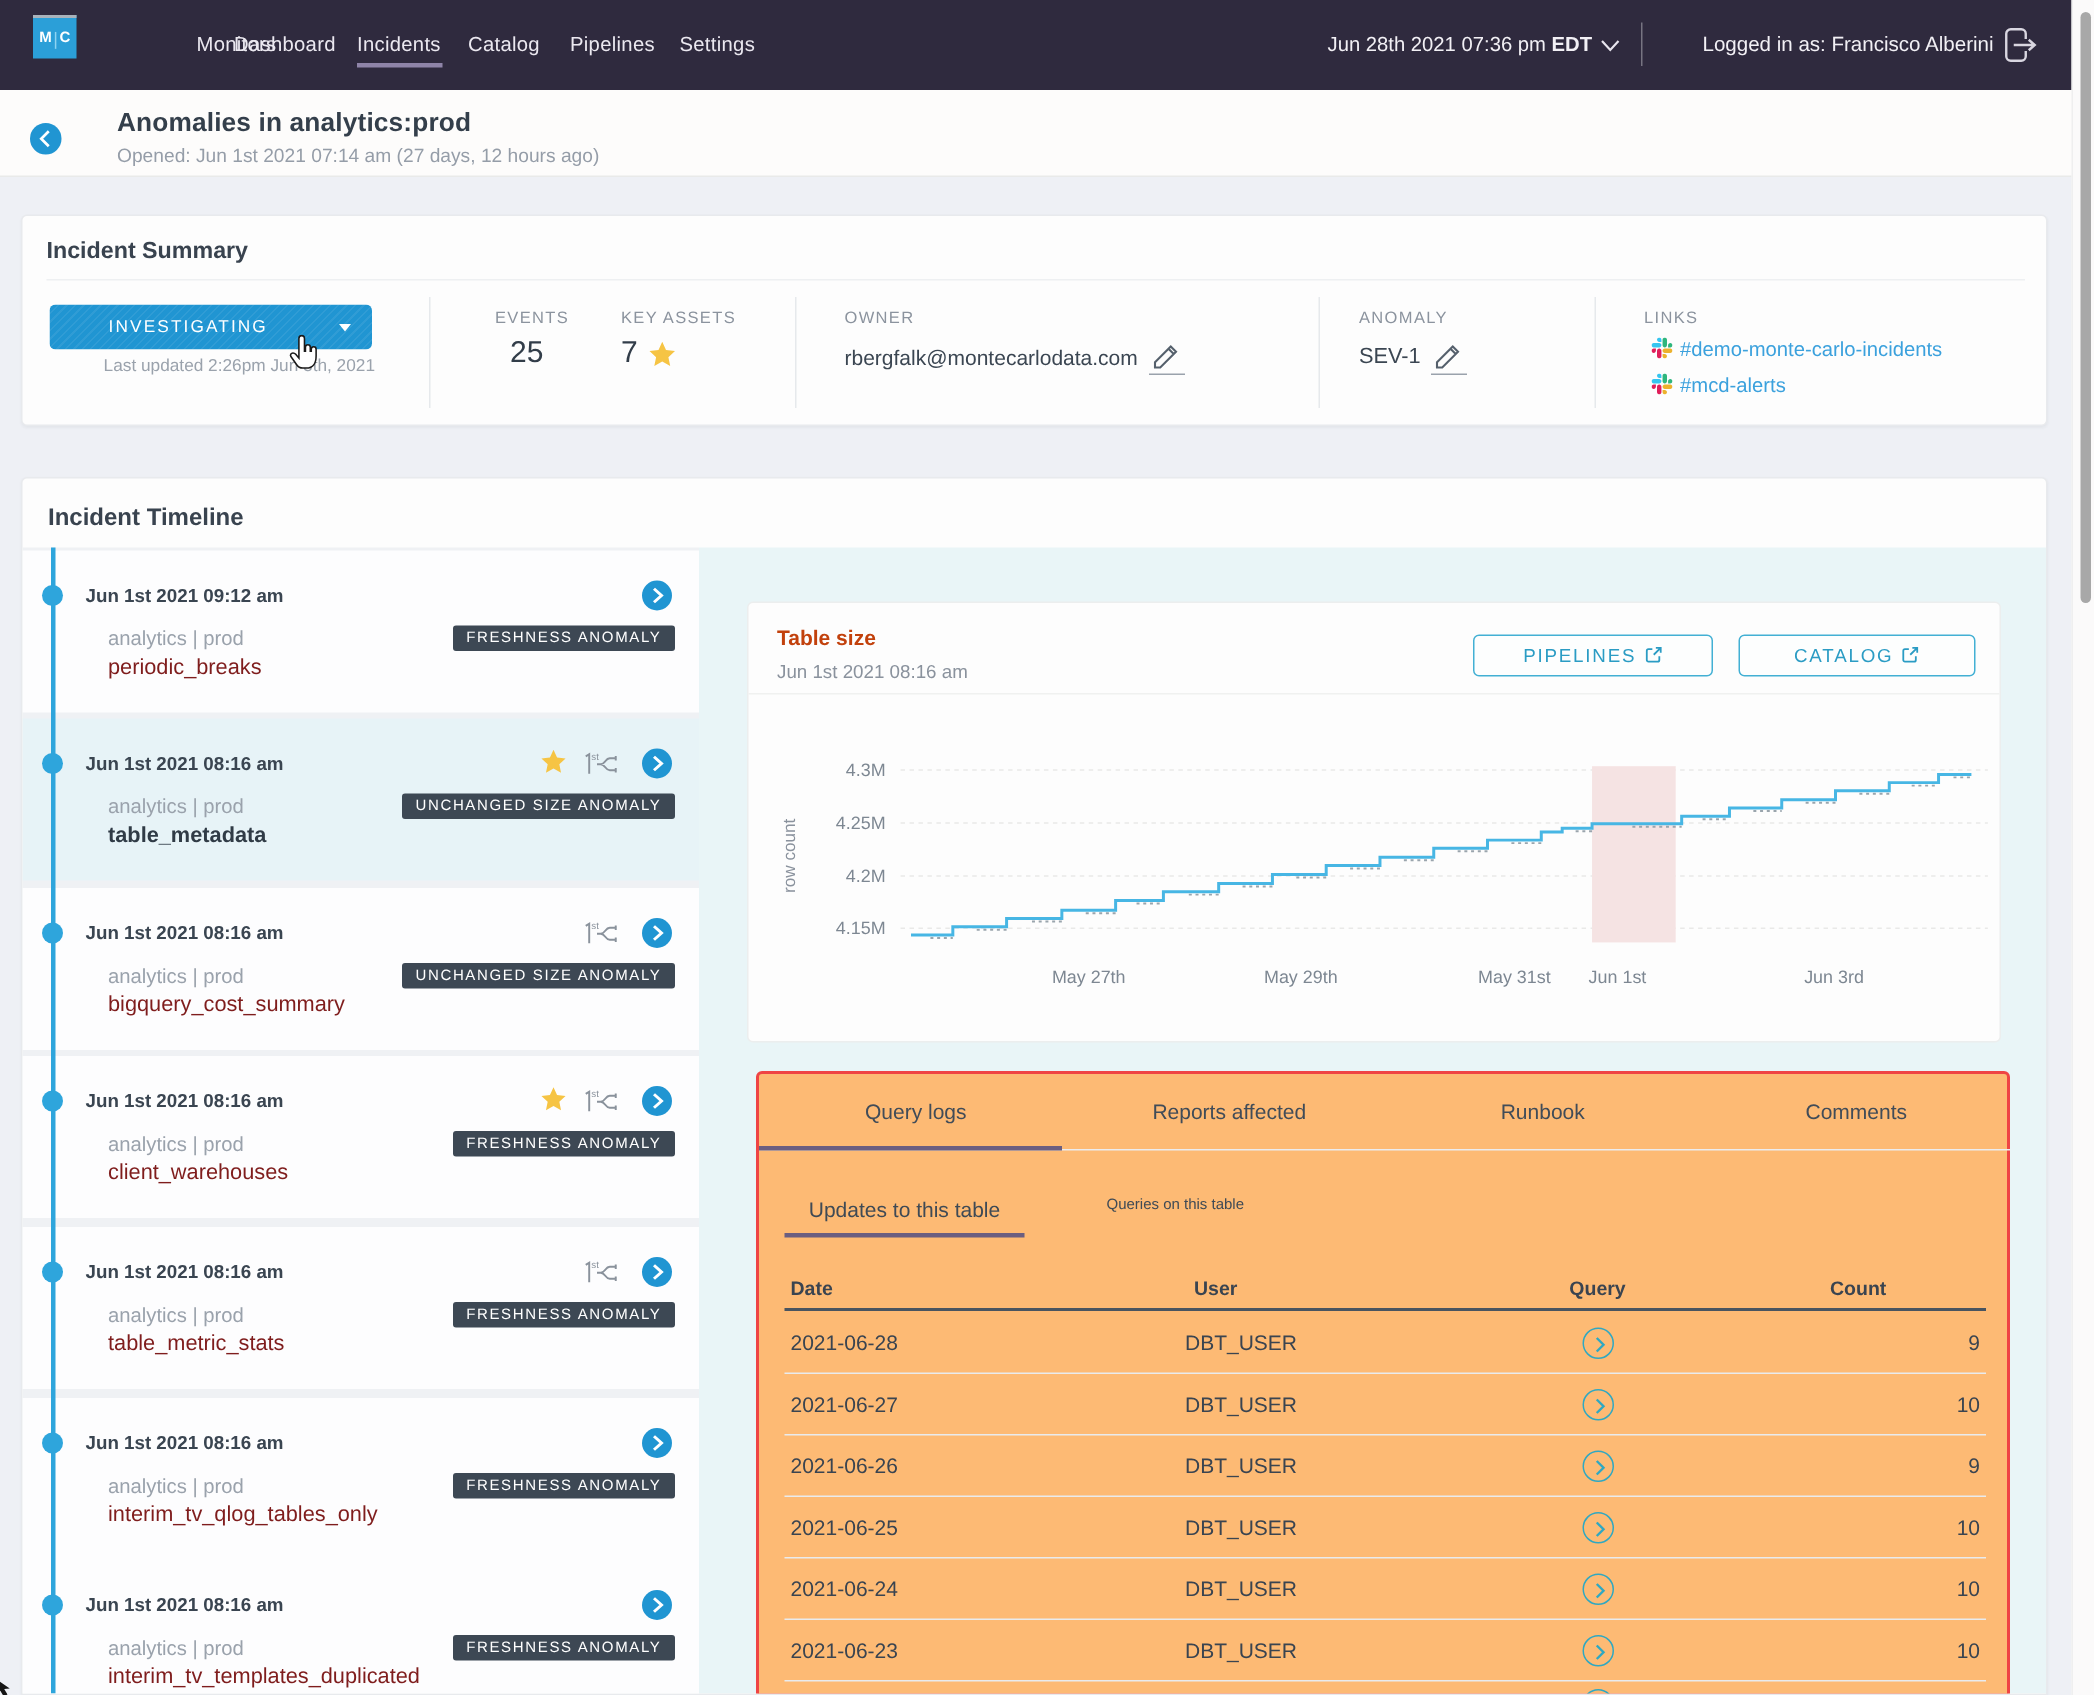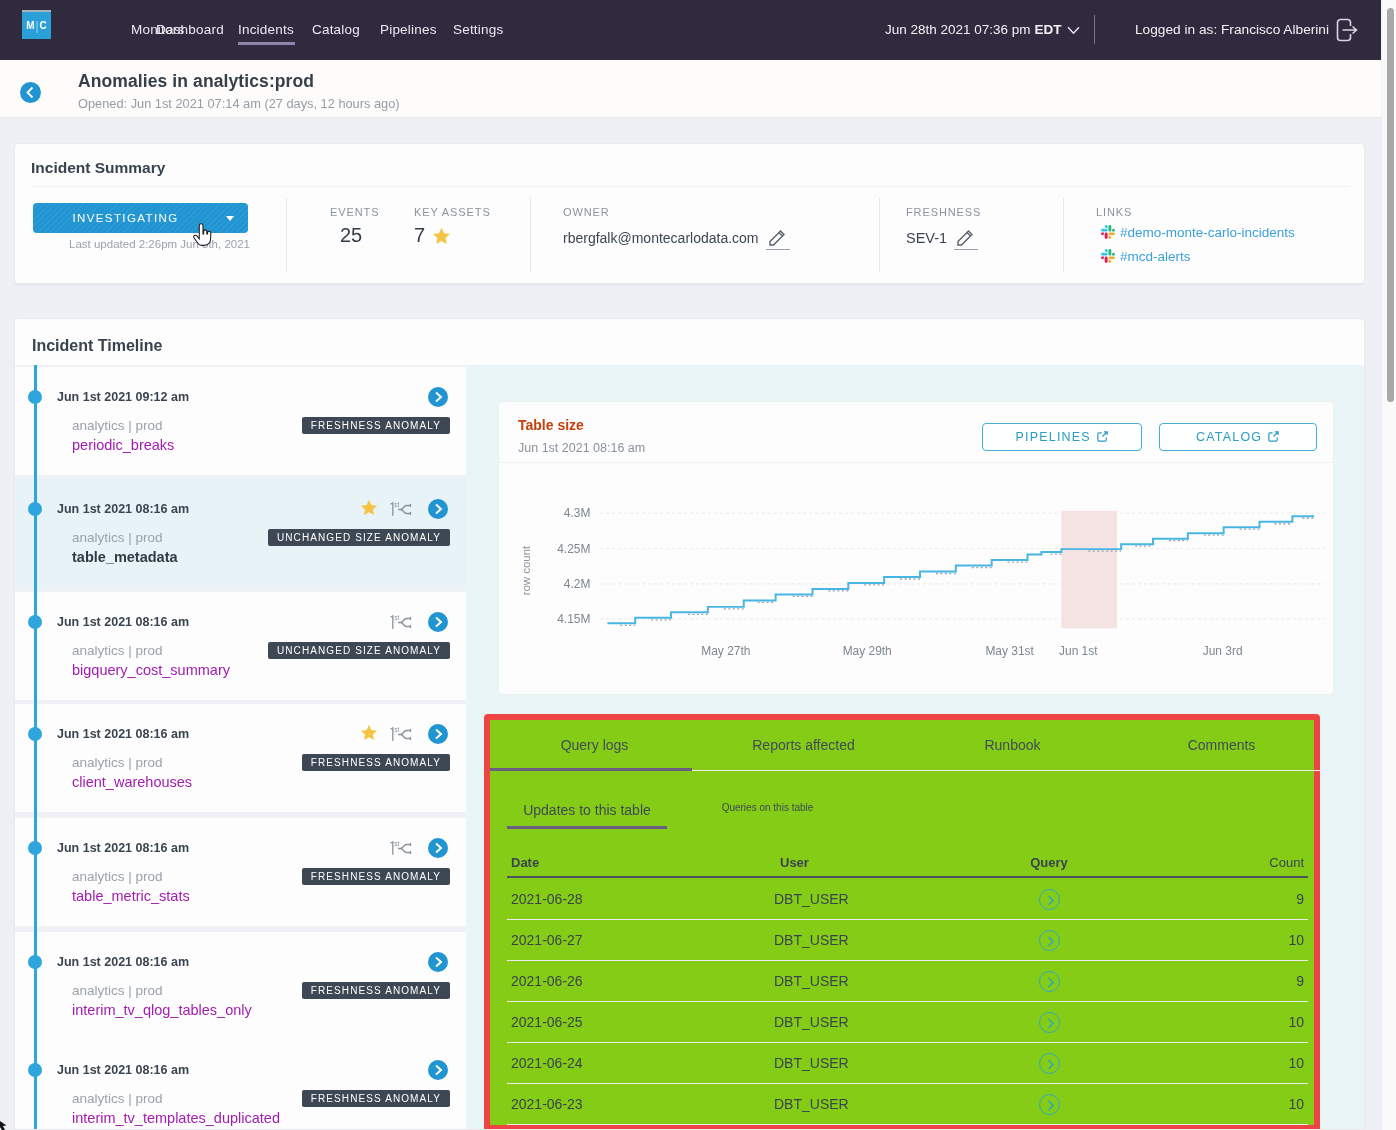--- a/index.html
+++ b/index.html
@@ -27,30 +27,30 @@
 .pencil{position:absolute;}
 .linkrow{position:absolute;font-size:13.5px;color:#3ba1dd;}
 
 #card2{position:absolute;left:14px;top:318px;width:1351px;height:812px;background:#fdfdfd;border:1px solid #e8eaed;border-radius:4px 4px 0 0;box-shadow:0 1px 2px rgba(40,50,60,.05);overflow:hidden;}
 .tcol{position:absolute;left:0;top:46px;width:451px;bottom:0;background:#eff1f4;}
 .teal{position:absolute;left:451px;top:46px;right:0;bottom:0;background:#e9f5f7;}
 .titem{position:absolute;left:0;width:451px;height:108px;background:#fdfdfe;}
 .titem.sel{background:#e7f3f7;}
 .tdate{position:absolute;left:42px;top:23px;font-size:12.5px;font-weight:bold;color:#3a4551;}
 .tdb{position:absolute;left:57px;top:51px;font-size:13.5px;color:#9aa2ac;}
-.tname{position:absolute;left:57px;top:70px;font-size:14.5px;color:#a21caf;}
+.tname{position:absolute;left:57px;top:70px;font-size:14.5px;color:#7f1d1d;}
 .ttag{position:absolute;right:16px;top:50px;height:17px;line-height:17px;background:#3d4854;color:#fff;font-size:10px;letter-spacing:1.1px;padding:0 9px;border-radius:2px;}
 .tchev{position:absolute;left:413px;top:20px;width:20px;height:20px;border-radius:50%;background:#2095d2;}
 .tline{position:absolute;left:18.5px;top:46px;width:3px;bottom:0;background:#2ea5dc;z-index:3;}
 .tdot{position:absolute;left:13px;width:14px;height:14px;border-radius:50%;background:#2ea5dc;z-index:4;}
 
 #chart{position:absolute;left:483px;top:82px;width:836px;height:294px;background:#fdfdfd;border:1px solid #eceeee;border-radius:4px;}
 .btn{position:absolute;top:21px;height:28px;border:1px solid #43b0d4;border-radius:4px;background:#fdfefe;color:#2b9cc4;font-size:12.5px;letter-spacing:1.2px;text-align:center;line-height:26px;}
 
-#tabs{position:absolute;left:469px;top:395px;width:836px;height:417px;background:#84cc16;border:6px solid #ef4444;border-radius:4px 4px 0 0;}
+#tabs{position:absolute;left:489px;top:395px;width:836px;height:417px;background:#fdba74;border:2px solid #ef4444;border-radius:4px 4px 0 0;}
 .tab{position:absolute;top:0;width:209px;height:51px;line-height:51px;text-align:center;font-size:14px;color:#414c58;}
 .qrow{position:absolute;font-size:14px;color:#3a4450;}
 .qcirc{position:absolute;width:21px;height:21px;border-radius:50%;border:1.8px solid #2fa8c2;}
 .card{position:absolute;background:#fdfdfd;border:1px solid #e8eaed;border-radius:4px;box-shadow:0 1px 2px rgba(40,50,60,.05);}
 </style>
 </head>
 <body>
 <div id="root">
 <div class="nav">
   <div class="logo">M<span class="bar">|</span>C</div>
@@ -96,21 +96,21 @@
 <div class="abs" style="left:414px;top:224px;font-size:20px;color:#323d49;">7</div>
 <svg class="abs" style="left:432px;top:227px;" width="19" height="19" viewBox="0 0 19 19">
       <path d="M9.5 0.8 L12 6.3 L18 7 L13.6 11.1 L14.8 17 L9.5 14 L4.2 17 L5.4 11.1 L1 7 L7 6.3 Z" fill="#f6c444"></path>
     </svg>
 <div class="slabel" style="left:563px;top:206px;">OWNER</div>
 <div class="abs" style="left:563px;top:230px;font-size:14px;color:#3b4652;">rbergfalk@montecarlodata.com</div>
 <svg class="pencil" style="left:765px;top:227px;" width="28" height="24" viewBox="0 0 28 24">
       <path d="M5 14.5 L15.5 4 l3.5 3.5 L8.5 18 H5 z M14 5.5 l3.5 3.5" fill="none" stroke="#55606c" stroke-width="1.4"></path>
       <path d="M1 22.5 h24" stroke="#9aa2ac" stroke-width="1"></path>
     </svg>
-<div class="slabel" style="left:906px;top:206px;">FRESHNESS</div>
+<div class="slabel" style="left:906px;top:206px;">ANOMALY</div>
 <div class="abs" style="left:906px;top:230px;font-size:14.5px;color:#3b4652;">SEV-1</div>
 <svg class="pencil" style="left:953px;top:227px;" width="28" height="24" viewBox="0 0 28 24">
       <path d="M5 14.5 L15.5 4 l3.5 3.5 L8.5 18 H5 z M14 5.5 l3.5 3.5" fill="none" stroke="#55606c" stroke-width="1.4"></path>
       <path d="M1 22.5 h24" stroke="#9aa2ac" stroke-width="1"></path>
     </svg>
 <div class="slabel" style="left:1096px;top:206px;">LINKS</div>
 <svg class="abs" style="left:1101px;top:225px;" width="14" height="14" viewBox="0 0 122.8 122.8">
       <path d="M45.2 0c-7.1 0-12.9 5.8-12.9 12.9s5.8 12.9 12.9 12.9h12.9V12.9C58.1 5.8 52.3 0 45.2 0zM45.2 32.3H12.9C5.8 32.3 0 38.1 0 45.2s5.8 12.9 12.9 12.9h32.3c7.1 0 12.9-5.8 12.9-12.9s-5.8-12.9-12.9-12.9z" fill="#36C5F0"></path>
       <path d="M122.8 45.2c0-7.1-5.8-12.9-12.9-12.9s-12.9 5.8-12.9 12.9v12.9h12.9c7.1 0 12.9-5.8 12.9-12.9zM90.5 45.2V12.9C90.5 5.8 84.7 0 77.6 0s-12.9 5.8-12.9 12.9v32.3c0 7.1 5.8 12.9 12.9 12.9s12.9-5.8 12.9-12.9z" fill="#2EB67D"></path>
       <path d="M77.6 122.8c7.1 0 12.9-5.8 12.9-12.9s-5.8-12.9-12.9-12.9H64.7v12.9c0 7.1 5.8 12.9 12.9 12.9zM77.6 90.5h32.3c7.1 0 12.9-5.8 12.9-12.9s-5.8-12.9-12.9-12.9H77.6c-7.1 0-12.9 5.8-12.9 12.9s5.8 12.9 12.9 12.9z" fill="#ECB22E"></path>
@@ -268,21 +268,21 @@
     <div class="tab" style="left:627px;">Comments</div>
     <div class="tab" style="left:418px;">Runbook</div>
     <div class="abs" style="left:0;top:50px;width:834px;height:1px;background:#ececee;"></div>
     <div class="abs" style="left:0;top:48px;width:202px;height:3px;background:#6b5e80;"></div>
     <div class="abs" style="left:17px;top:82px;width:160px;text-align:center;font-size:14px;color:#3f4a55;">Updates to this table</div>
     <div class="abs" style="left:200px;top:82px;width:155px;text-align:center;font-size:10px;color:#3f4a55;">Queries on this table</div>
     <div class="abs" style="left:17px;top:106px;width:160px;height:2.5px;background:#6b5e80;"></div>
     <div class="qrow" style="left:21px;top:135px;font-weight:bold;font-size:13px;">Date</div>
     <div class="qrow" style="left:290px;top:135px;font-weight:bold;font-size:13px;">User</div>
     <div class="qrow" style="left:509px;top:135px;width:100px;text-align:center;font-weight:bold;font-size:13px;">Query</div>
-    <div class="qrow" style="left:714px;top:135px;width:100px;text-align:right;font-weight:normal;font-size:13px;">Count</div>
+    <div class="qrow" style="left:714px;top:135px;width:100px;text-align:left;font-weight:bold;font-size:13px;">Count</div>
     <div class="abs" style="left:17px;top:156px;width:801px;height:2px;background:#49545f;"></div>
     <div class="qrow" style="left:21px;top:171px;">2021-06-28</div>
 <div class="qrow" style="left:284px;top:171px;">DBT_USER</div>
 <div class="qcirc" style="left:548.5px;top:168.5px;"><svg width="21" height="21" viewBox="0 0 21 21">
             <path d="M8.5 6 L13 10.5 L8.5 15" fill="none" stroke="#2fa8c2" stroke-width="1.6"></path>
           </svg></div>
 <div class="qrow" style="left:714px;top:171px;width:100px;text-align:right;">9</div>
 <div class="abs" style="left:17px;top:199px;width:801px;height:1px;background:#e9ebed;"></div>
 <div class="qrow" style="left:21px;top:212px;">2021-06-27</div>
 <div class="qrow" style="left:284px;top:212px;">DBT_USER</div>

